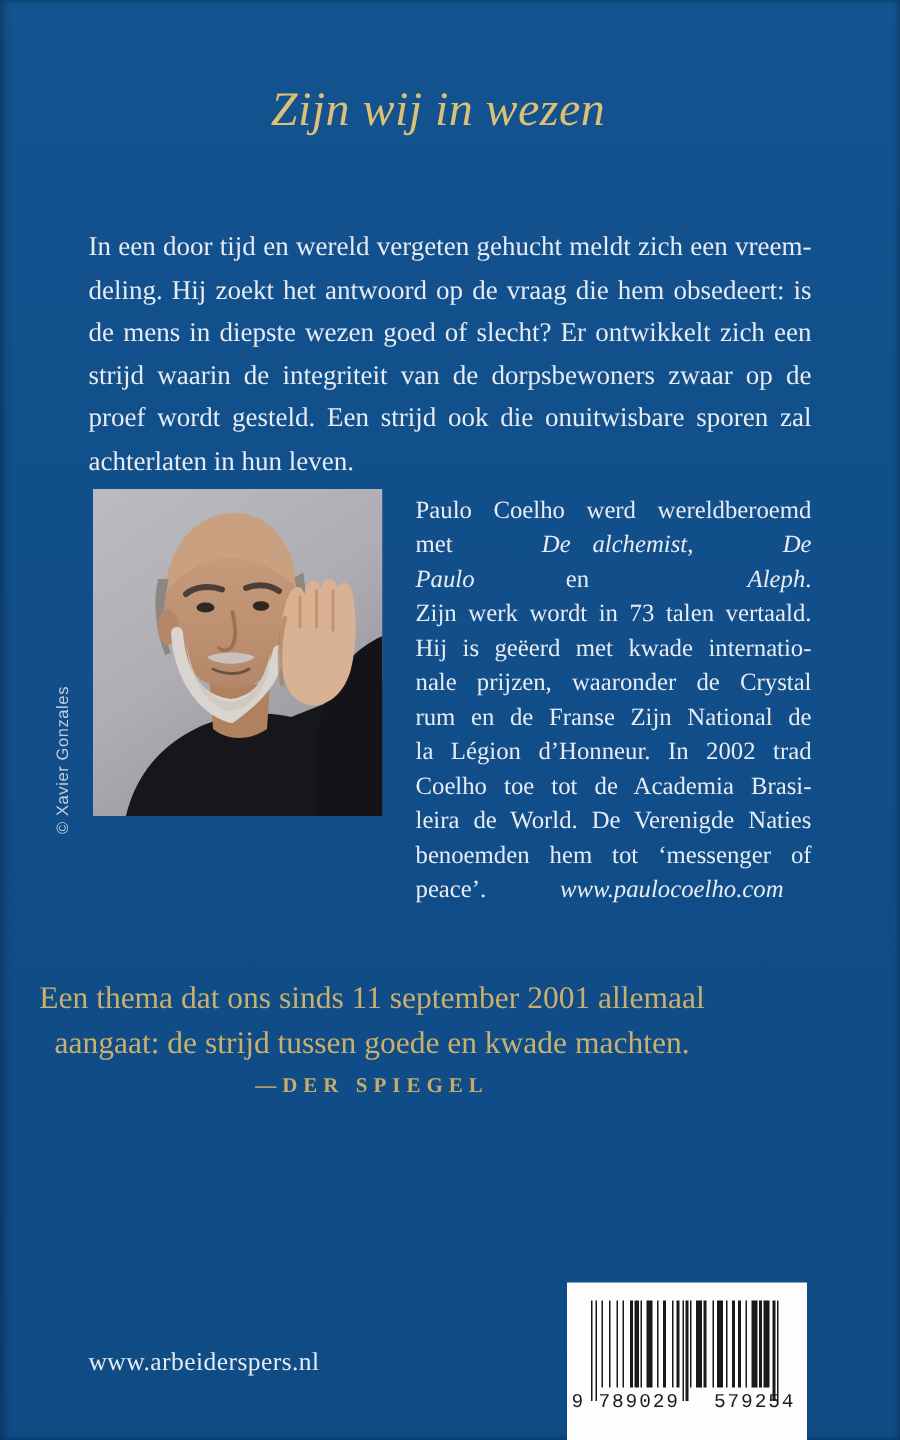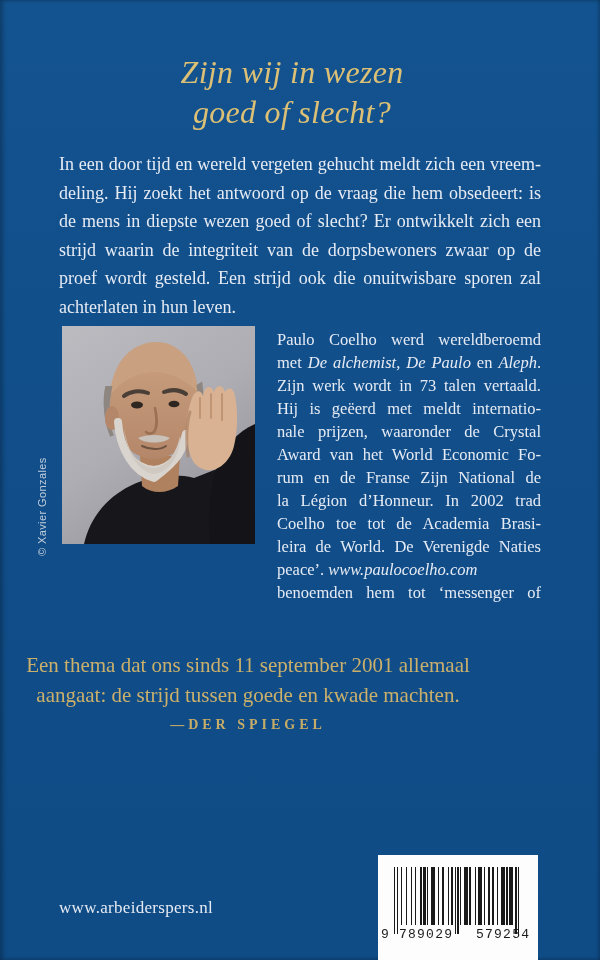--- a/index.html
+++ b/index.html
@@ -22,21 +22,21 @@
     letter-spacing:.3px;
   }
   
   .intro{
     position:absolute;left:59px;top:150px;width:482px;
     color:#e6ebf4;
     font-size:18px;line-height:28.5px;
   }
   .tline{white-space:normal;}
   .just{text-align:justify;text-align-last:justify;}
-  .tline em{font-style:italic;}
+  .tline em{font-style:italic;margin-left:45px;}
   
   .photo-credit{
     position:absolute;
     left:-22px;top:484px;
     width:130px;height:14px;
     transform:rotate(-90deg);
     transform-origin:center center;
     color:#c2cedd;
     font-family:"Liberation Sans","DejaVu Sans",sans-serif;
     font-size:11px;letter-spacing:.4px;
@@ -87,21 +87,20 @@
   .bc-left{left:21px;width:53px;}
   .bc-right{left:98px;width:53px;}
 </style>
 </head>
 <body>
 
 <div class="cover">
 
   <div class="title">
       <div class="tline"><span>Zijn wij in wezen</span></div>
-      <div class="tline"><span>goed of slecht?</span></div>
     </div>
 
   <div class="intro">
       <div class="tline just"><span>In een door tijd en wereld vergeten gehucht meldt zich een vreem-</span></div>
       <div class="tline just"><span>deling. Hij zoekt het antwoord op de vraag die hem obsedeert: is</span></div>
       <div class="tline just"><span>de mens in diepste wezen goed of slecht? Er ontwikkelt zich een</span></div>
       <div class="tline just"><span>strijd waarin de integriteit van de dorpsbewoners zwaar op de</span></div>
       <div class="tline just"><span>proef wordt gesteld. Een strijd ook die onuitwisbare sporen zal</span></div>
       <div class="tline"><span>achterlaten in hun leven.</span></div>
     </div>
@@ -153,29 +152,28 @@
     <path d="M128,128 C122,110 124,88 130,72 C133,64 139,63 141,70 C142,60 149,58 152,66 C154,58 161,58 163,66 C166,60 172,62 173,70 C176,84 176,104 172,120 C168,136 156,146 144,144 C136,142 131,138 128,128 Z" fill="#d8b292"></path>
     <path d="M138,72 L138,92 M149,68 L149,92 M160,68 L160,94" stroke="#c09573" stroke-width="2" fill="none" stroke-linecap="round"></path>
 
     <path d="M126,130 C124,118 124,100 128,86" stroke="#a57a5c" stroke-width="3" fill="none" stroke-linecap="round" opacity="0.6"></path>
   </svg>
 
   <div class="bio">
       <div class="tline just"><span>Paulo Coelho werd wereldberoemd</span></div>
       <div class="tline just"><span>met </span><em>De alchemist</em><span>, </span><em>De Paulo</em><span> en </span><em>Aleph</em><span>.</span></div>
       <div class="tline just"><span>Zijn werk wordt in 73 talen vertaald.</span></div>
-      <div class="tline just"><span>Hij is geëerd met meldt internatio-</span></div>
+      <div class="tline just"><span>Hij is geëerd met kwade internatio-</span></div>
       <div class="tline just"><span>nale prijzen, waaronder de Crystal</span></div>
-      <div class="tline just"><span>Award van het World Economic Fo-</span></div>
       <div class="tline just"><span>rum en de Franse Zijn National de</span></div>
       <div class="tline just"><span>la Légion d’Honneur. In 2002 trad</span></div>
       <div class="tline just"><span>Coelho toe tot de Academia Brasi-</span></div>
       <div class="tline just"><span>leira de World. De Verenigde Naties</span></div>
+      <div class="tline just"><span>benoemden hem tot ‘messenger of</span></div>
       <div class="tline"><span>peace’. </span><em>www.paulocoelho.com</em></div>
-      <div class="tline just"><span>benoemden hem tot ‘messenger of</span></div>
     </div>
 
   <div class="quote">
     <div>
         <div class="tline"><span>Een thema dat ons sinds 11 september 2001 allemaal</span></div>
         <div class="tline"><span>aangaat: de strijd tussen goede en kwade machten.</span></div>
       </div>
     <div class="quote-attrib">—DER SPIEGEL</div>
   </div>
 

